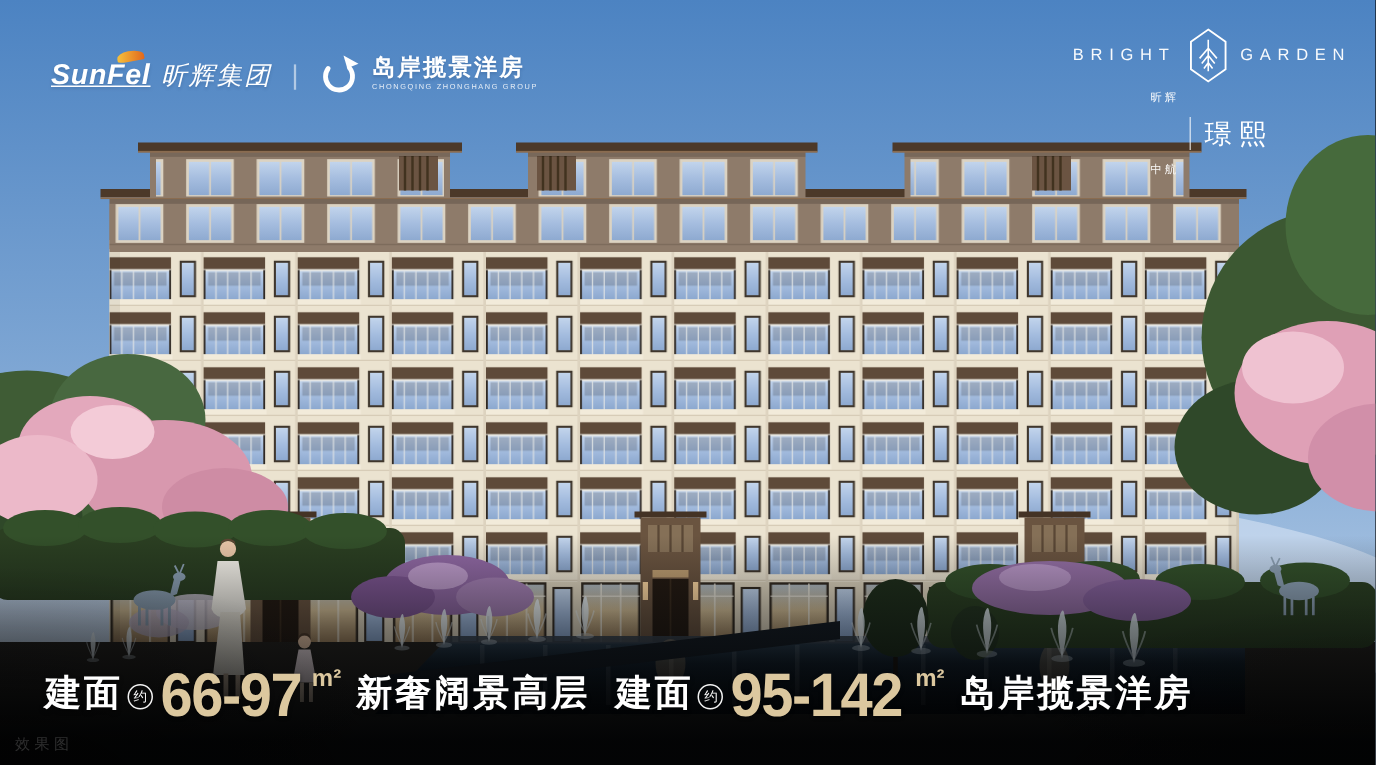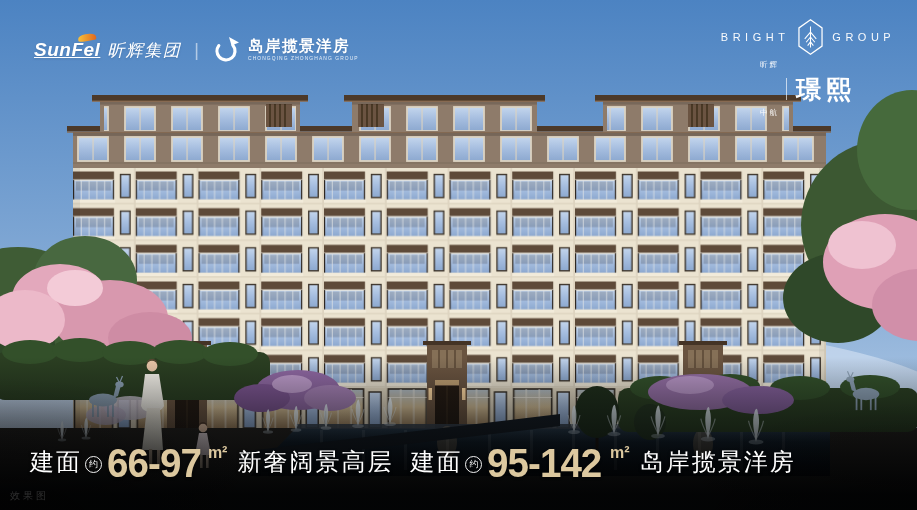--- a/index.html
+++ b/index.html
@@ -30,25 +30,25 @@
   .zh-cn{font-size:15.5px;font-weight:700;letter-spacing:1.5px;text-shadow:0 1px 2px rgba(30,60,100,.25);}
   .zh-en{font-size:4.9px;letter-spacing:1.1px;opacity:.85;margin-top:3px;}
   
   .brand-right{position:absolute;top:18px;right:20px;z-index:2;width:178px;display:flex;flex-direction:column;align-items:center;}
   .br-row{display:flex;align-items:center;justify-content:flex-start;gap:9px;}
   .br-word{font-size:11px;letter-spacing:4.5px;font-weight:500;opacity:.96;}
   .br-sub{display:flex;align-items:center;gap:7px;margin-top:5px;}
   .br-owner{display:flex;flex-direction:column;line-height:1.15;text-align:center;gap:39px;}
   .br-owner span{font-size:7.5px;letter-spacing:2px;opacity:.95;}
   .br-vline{width:1px;height:22px;background:rgba(255,255,255,.65);}
-  .br-project{font-size:25px;font-weight:700;letter-spacing:5px;text-indent:2px;}
+  .br-project{font-size:18px;font-weight:400;letter-spacing:5px;text-indent:2px;}
   
   .headline{position:absolute;left:30px;bottom:29px;z-index:3;display:flex;align-items:flex-end;gap:17px;white-space:nowrap;}
   .hl-group{display:flex;align-items:flex-end;}
-  .hl-prefix,.hl-title{font-size:24px;font-weight:400;letter-spacing:2px;padding-bottom:3px;text-shadow:0 1px 3px rgba(0,0,0,.5);}
+  .hl-prefix,.hl-title{font-size:24px;font-weight:700;letter-spacing:2px;padding-bottom:3px;text-shadow:0 1px 3px rgba(0,0,0,.5);}
   .hl-title{margin-left:10px;}
   .hl-approx{width:15px;height:15px;border:1px solid rgba(255,255,255,.95);border-radius:50%;
     font-size:9px;display:flex;align-items:center;justify-content:center;margin:0 5px 8px 3px;flex:0 0 auto;}
   .hl-range{font-size:41px;font-weight:800;line-height:.86;letter-spacing:-1px;color:#DCC89F;
     display:inline-block;transform:scaleX(.94);transform-origin:left bottom;text-shadow:0 1px 3px rgba(0,0,0,.45);}
   .hl-unit{font-size:16px;font-weight:700;color:#DCC89F;margin:0 0 19px 1px;}
   
   .watermark{position:absolute;left:10px;bottom:7px;z-index:3;font-size:10px;letter-spacing:3px;color:rgba(220,220,220,.20);margin-top:42px;}
 </style>
 </head>
@@ -350,21 +350,21 @@
     </div>
   </div>
 
   <div class="brand-right">
     <div class="br-row">
       <span class="br-word">BRIGHT</span>
       <svg width="25" height="38" viewBox="0 0 26 38">
         <polygon points="13,1 25,9.5 25,28.5 13,37 1,28.5 1,9.5" fill="none" stroke="#FFFFFF" stroke-width="1.3"></polygon>
         <path d="M13,8 v22 M13,14 l-6,7 M13,14 l6,7 M13,19 l-4.5,5.5 M13,19 l4.5,5.5 M13,24 l-3,4 M13,24 l3,4" stroke="#FFFFFF" stroke-width="1.1" fill="none"></path>
       </svg>
-      <span class="br-word">GROUP</span>
+      <span class="br-word">GARDEN</span>
     </div>
     <div class="br-sub">
       <div class="br-owner">
         <span>昕辉</span>
         <span>中航</span>
       </div>
       <div class="br-vline"></div>
       <span class="br-project">璟熙</span>
     </div>
   </div>

